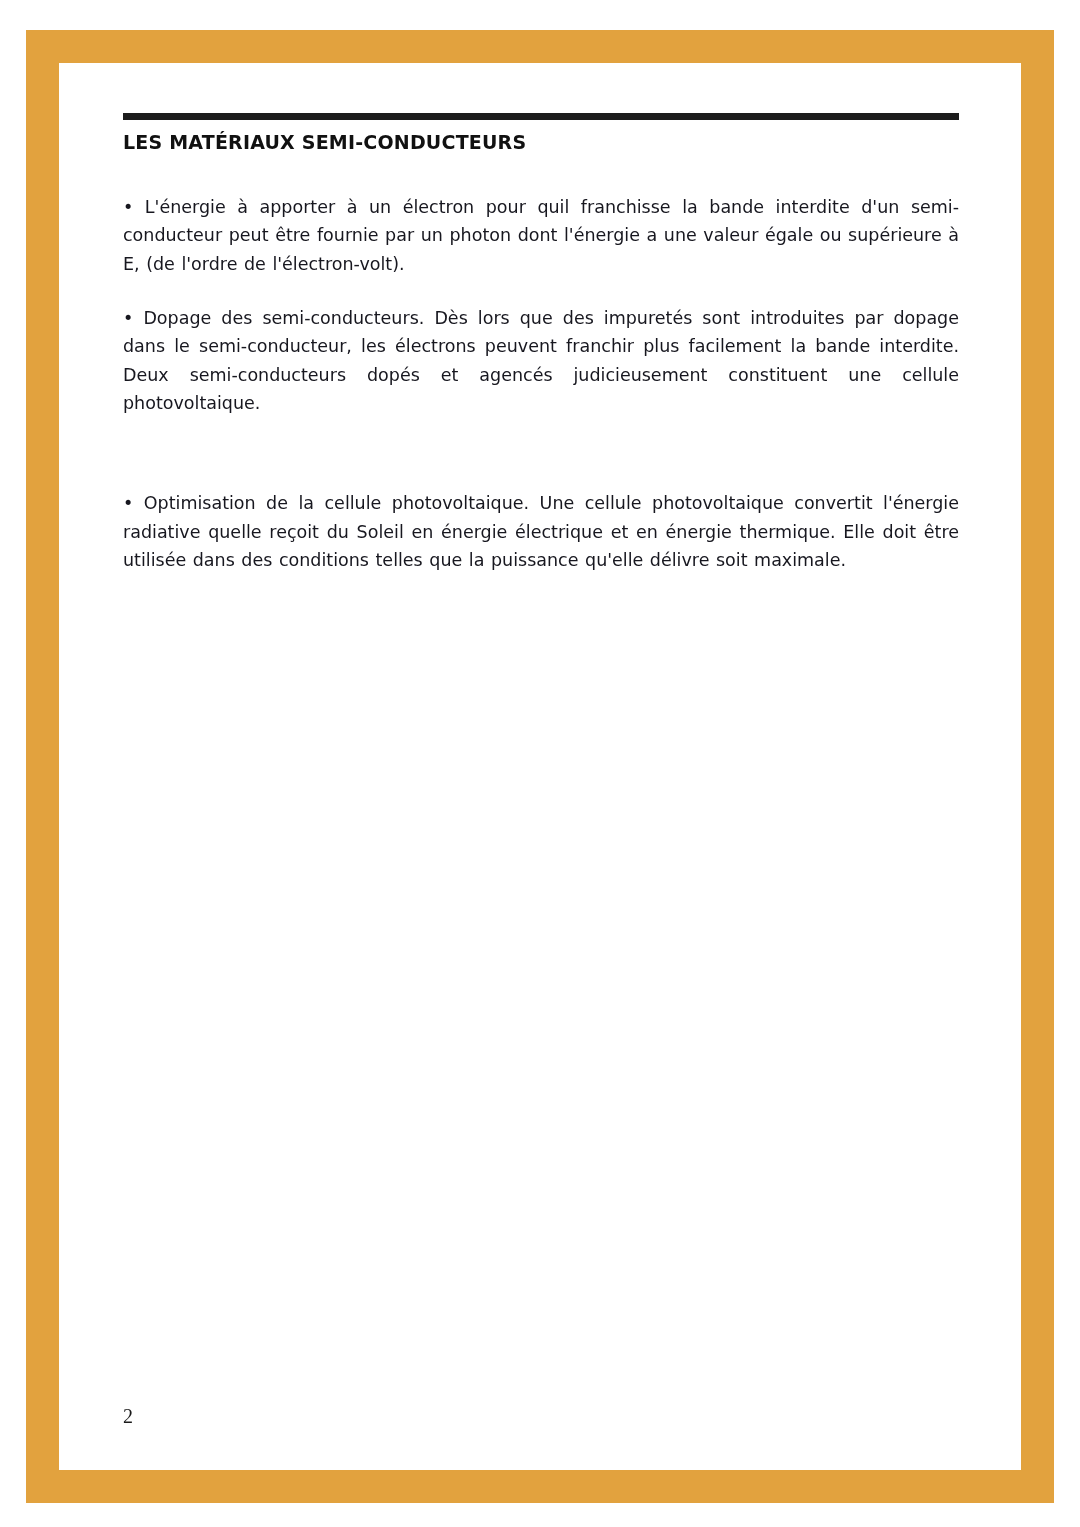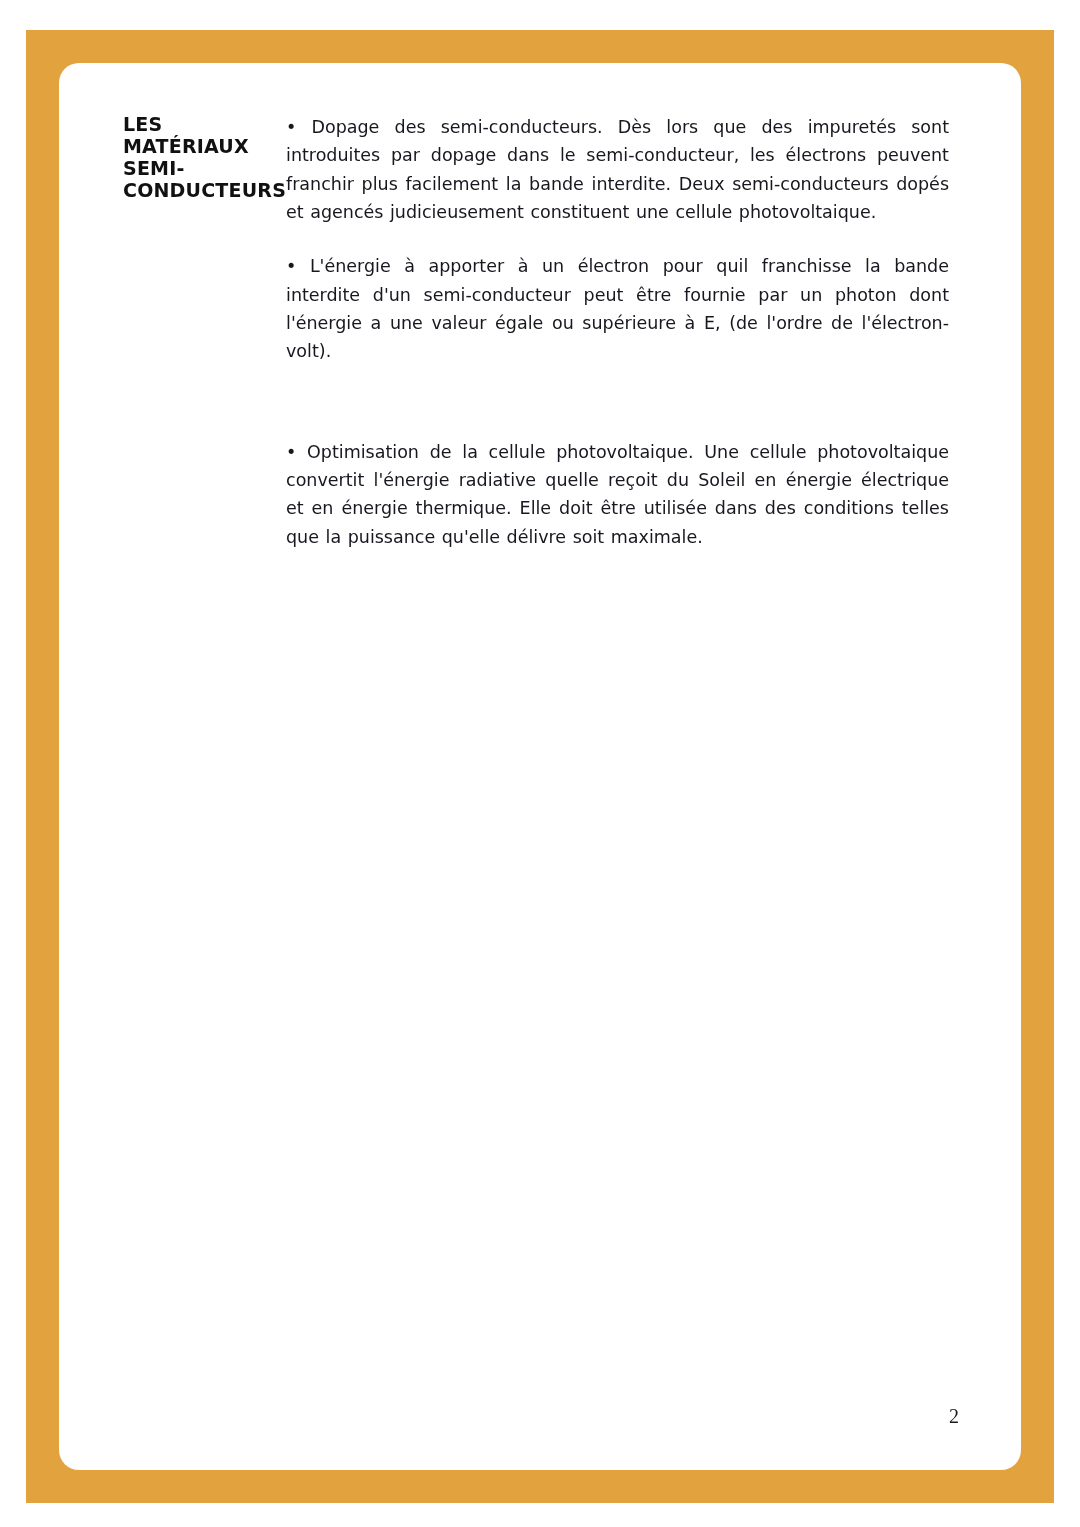--- a/index.html
+++ b/index.html
@@ -24,22 +24,21 @@
   .page {
     position: absolute;
     left: 33px;
     top: 33px;
     right: 33px;
     bottom: 33px;
     background: #ffffff;
     box-sizing: border-box;
     padding: 50px 62px 42px 64px;
     display: flex;
-    flex-direction: row;
-    border-radius: 20px;
+    flex-direction: column;
   }
   .section-rule {
     height: 7px;
     background: #1c1c1c;
     border: none;
     margin: 0 0 11px 0;
   }
   .section-title {
     font-family: "DejaVu Sans", sans-serif;
     font-size: 19px;
@@ -70,23 +69,23 @@
 <body>
 
 <div class="frame">
   <div class="page">
 
     <hr class="section-rule">
 
     <h1 class="section-title">LES MATÉRIAUX SEMI-CONDUCTEURS</h1>
 
     <div class="body-text">
+      <p>• L'énergie à apporter à un électron pour quil franchisse la bande interdite d'un semi-conducteur peut être fournie par un photon dont l'énergie a une valeur égale ou supérieure à E, (de l'ordre de l'électron-volt).</p>
+
       <p>• Dopage des semi-conducteurs. Dès lors que des impuretés sont introduites par dopage dans le semi-conducteur, les électrons peuvent franchir plus facilement la bande interdite. Deux semi-conducteurs dopés et agencés judicieusement constituent une cellule photovoltaique.</p>
-
-      <p>• L'énergie à apporter à un électron pour quil franchisse la bande interdite d'un semi-conducteur peut être fournie par un photon dont l'énergie a une valeur égale ou supérieure à E, (de l'ordre de l'électron-volt).</p>
 
       <p class="gap-large">• Optimisation de la cellule photovoltaique. Une cellule photovoltaique convertit l'énergie radiative quelle reçoit du Soleil en énergie électrique et en énergie thermique. Elle doit être utilisée dans des conditions telles que la puissance qu'elle délivre soit maximale.</p>
     </div>
 
     <div class="page-number">2</div>
 
   </div>
 </div>
 
 </body></html>

